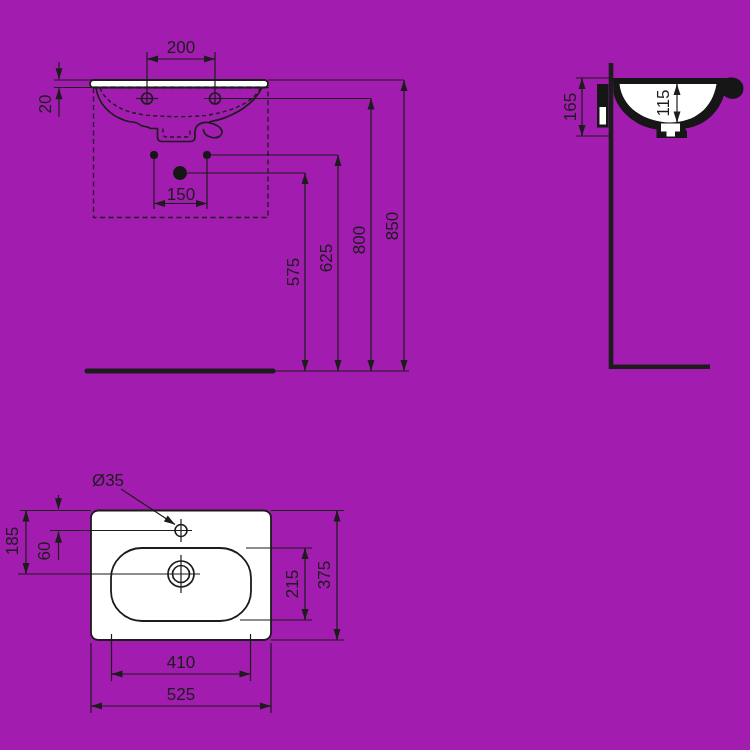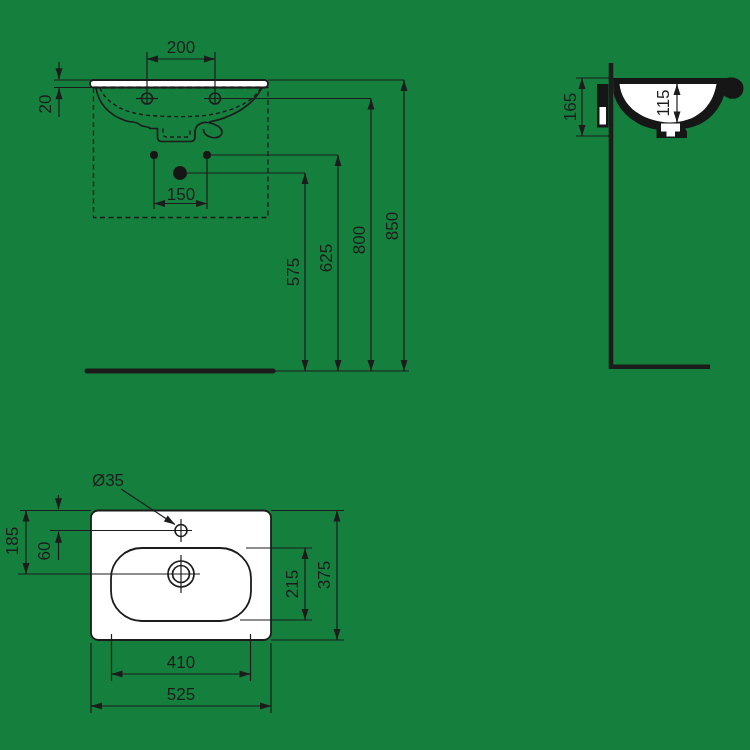--- a/index.html
+++ b/index.html
@@ -1,16 +1,16 @@
 <!DOCTYPE html>
 <html><head>
 <meta charset="utf-8">
 <style>
   html,body{margin:0;padding:0;background:#ffffff;width:750px;height:750px;overflow:hidden;}
-  #stage{position:relative;width:750px;height:750px;background:#15803d;}
+  #stage{position:relative;width:750px;height:750px;background:#a21caf;}
   svg{display:block;}
   .ln{stroke:#1c1c1c;fill:none;stroke-width:1.2px;}
   .md{stroke:#1c1c1c;fill:none;stroke-width:1.7px;}
   .bold{stroke:#1c1c1c;fill:none;stroke-width:4.6px;}
   .floor{stroke:#1c1c1c;fill:none;stroke-width:5px;stroke-linecap:round;}
   .dash{stroke:#1c1c1c;fill:none;stroke-width:1.3px;stroke-dasharray:5 3.5;}
   .dashf{stroke:#1c1c1c;fill:none;stroke-width:1.4px;stroke-dasharray:4 3;}
   .inkfill{fill:#161616;stroke:none;}
   .whfill{fill:#ffffff;stroke:none;}
   .whmd{fill:#ffffff;stroke:#1c1c1c;stroke-width:1.8px;}

